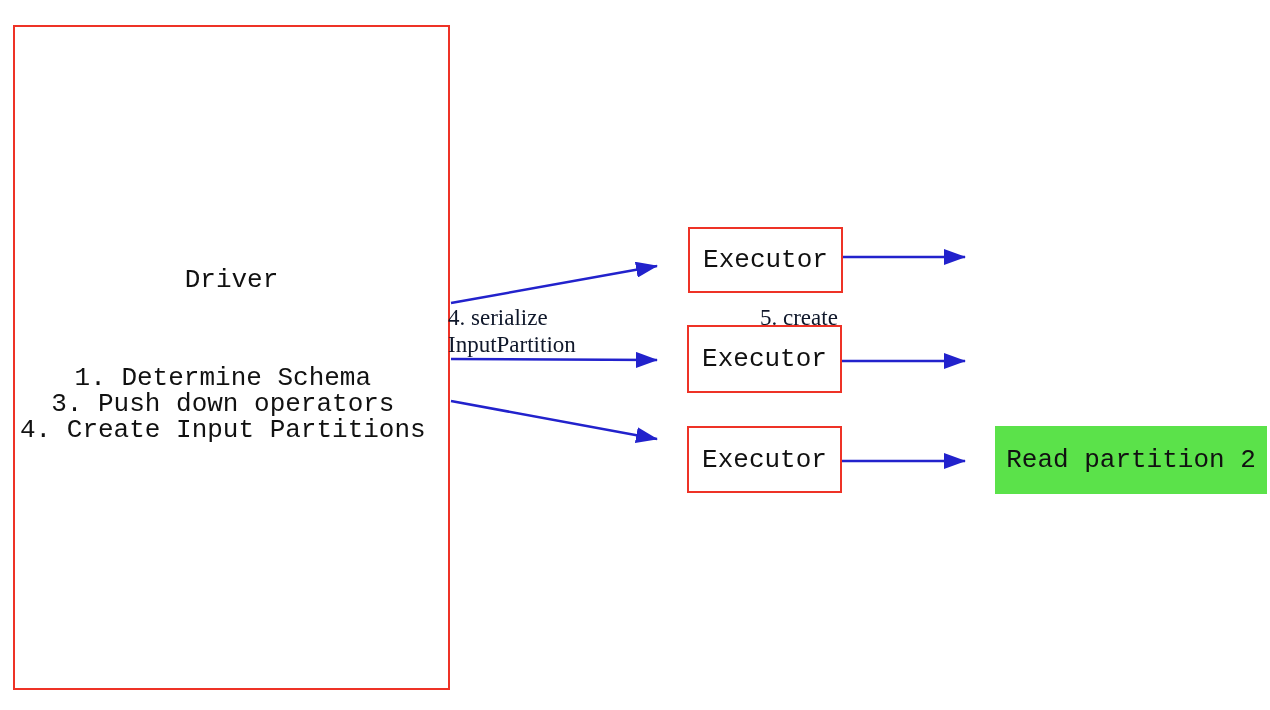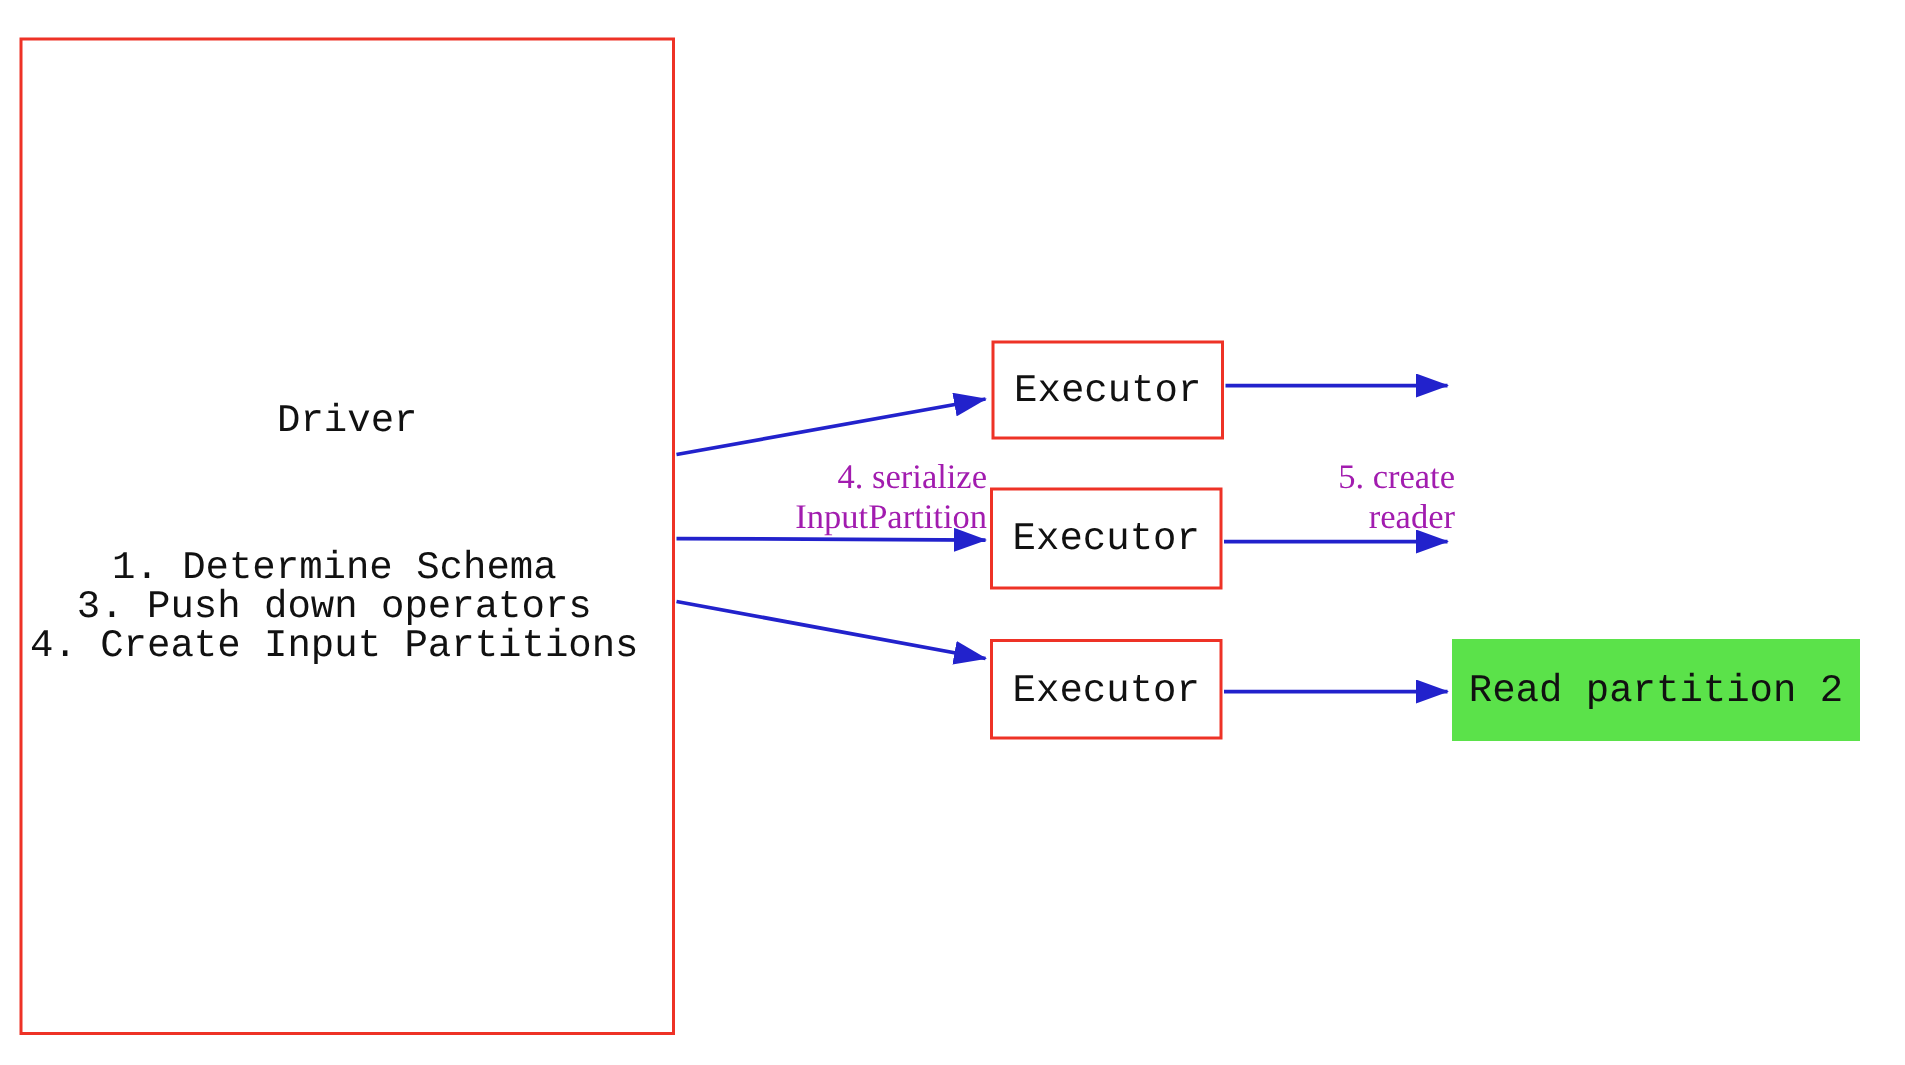--- a/index.html
+++ b/index.html
@@ -3,36 +3,36 @@
 <meta charset="utf-8">
 <style>
   html,body{margin:0;padding:0;background:#fff;}
   .canvas{
     position:relative;width:1270px;height:710px;background:var(--background,#fff);
     overflow:hidden;font-family:"Liberation Mono",monospace;color:var(--text,#111);
   }
   .box{
     position:absolute;box-sizing:border-box;border:2px solid var(--red,#e33);
     background:#fff;display:flex;align-items:center;justify-content:center;
-    font-family:"Liberation Mono",monospace;font-size:26px;white-space:pre;
+    font-family:"Liberation Mono",monospace;font-size:26px;white-space:pre;margin-left:27px;
   }
   .partition{border:none;background:var(--green,#5be24a);}
   .driver{
     position:absolute;left:13px;top:25px;width:437px;height:665px;
     box-sizing:border-box;border:2px solid var(--red,#e33);background:#fff;
   }
   .driver-title{
     position:absolute;left:0;right:0;top:240px;text-align:center;
     font-size:26px;line-height:26px;white-space:pre;
   }
   .driver-steps{position:absolute;left:5px;top:338px;font-size:26px;line-height:26px;text-align:center;}
   .driver-steps div{white-space:pre;}
   .arrow-label{
-    position:absolute;width:210px;text-align:right;
-    font-family:"Liberation Serif",serif;font-size:23px;line-height:27px;color:#a21caf;
+    position:absolute;width:210px;text-align:left;
+    font-family:"Liberation Serif",serif;font-size:23px;line-height:27px;color:#0f172a;
   }
   svg.arrows{position:absolute;left:0;top:0;width:1270px;height:710px;pointer-events:none;}
   svg.arrows line{stroke:var(--blue,#22c);stroke-width:2.5px;}
   svg.arrows .head{fill:var(--blue,#22c);}
 </style>
 </head>
 <body>
 
 <div class="canvas">
 

